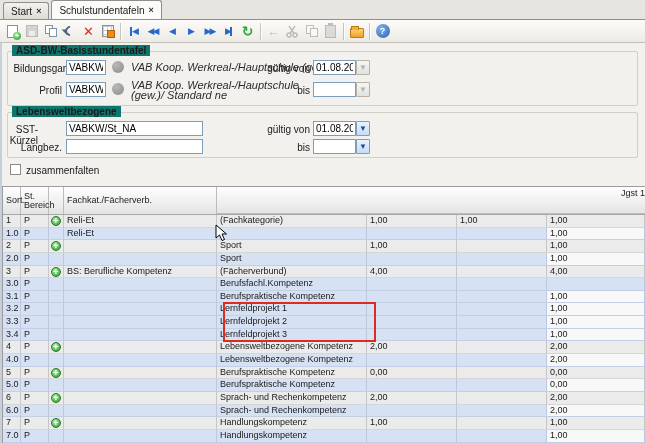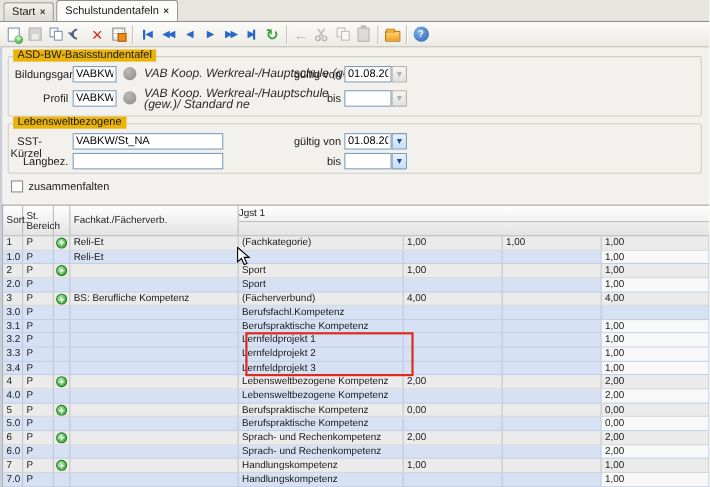--- a/index.html
+++ b/index.html
@@ -44,39 +44,39 @@
   .refresh { color:#3aa13a; font-size:14px; font-weight:700; line-height:14px; }
   .grayarrow { color:#8f8f8f; font-size:13px; font-weight:700; }
   .clip { width:11px; height:13px; background:#c9c9c9; border:1px solid #8d8d8d; position:relative; }
   .clip:after { content:""; position:absolute; left:2px; top:-3px; width:5px; height:3px; background:#8d8d8d; }
   .folder { width:14px; height:10px; background:linear-gradient(#ffd37a,#f0a020); border:1px solid #c07b10; border-radius:1px; position:relative; margin-top:3px; }
   .folder:before { content:""; position:absolute; left:0; top:-3px; width:6px; height:3px; background:#f0b040; border:1px solid #c07b10; border-bottom:none; border-radius:1px 1px 0 0; }
   .helpc { width:14px; height:14px; border-radius:50%; background:radial-gradient(circle at 35% 30%, #7fb0e8, #2a64b0);
     color:#fff; font-size:9px; font-weight:700; text-align:center; line-height:14px; }
   
   .gbox { position:absolute; border:1px solid #d2cfc6; border-radius:2px; }
-  .gtitle { position:absolute; font-size:10px; color:#1a1a1a; background:#eab308; padding:0 4px; }
+  .gtitle { position:absolute; font-size:10px; color:#1a1a1a; background:#0f766e; padding:0 4px;font-weight:bold; }
   .flabel { position:absolute; text-align:right; font-size:10px; }
   .inp { position:absolute; border:1px solid #7f9db9; background:#fff; font-size:10px;
     font-family:"Liberation Sans","DejaVu Sans",sans-serif; padding:1px 2px; height:15px; }
   .dot { position:absolute; width:12px; height:12px; border-radius:50%;
     background:radial-gradient(circle at 35% 30%, #b9b9b9, #8a8a8a); }
   .desc { position:absolute; font-style:italic; font-size:11px; color:#2a2a2a; line-height:10px; }
   .dd { position:absolute; width:14px; height:15px; border:1px solid #b5b2aa; text-align:center;
     background:linear-gradient(#f6f6f4,#e2e1dc); font-size:8px; color:#aeb2b8; line-height:13px; border-radius:1px; }
   .dd.on { border-color:#7f9db9; background:linear-gradient(#eaf2fc,#c7dcf7); color:#1d4f91; font-weight:700; }
   .cb { position:absolute; width:11px; height:11px; background:#fff; border:1px solid #8a8a8a; }
   
   .tablewrap { position:absolute; left:2px; top:186px; right:0; bottom:0;
     border-top:1px solid #9c9c9c; border-left:1px solid #9c9c9c; background:#fff; overflow:hidden; }
   .thead { display:flex; height:28px; border-bottom:1px solid #a8a8a8; background:linear-gradient(#ffffff,#e3e3e3); }
   .hc { border-right:1px solid #bcbcbc; padding:2px 3px; font-size:9px; color:#222;
     display:flex; align-items:center; line-height:9px; }
   .hgroup { display:flex; flex-direction:column; flex:1; }
-  .hgroup .top { height:15px; border-bottom:1px solid #bcbcbc; text-align:left; font-size:9px; line-height:12px; }
+  .hgroup .top { height:27px; border-bottom:1px solid #bcbcbc; text-align:right; font-size:9px; line-height:12px; }
   .hgroup .bot { display:flex; flex:1; }
   .hgroup .bot .hc { align-items:flex-start; padding-top:2px; }
   .trow { display:flex; height:12.65px; }
   .trow.main { background:#ebebeb; }
   .trow.sub  { background:#d7e1f4; }
   .tc { border-right:1px solid #c6c6c6; border-bottom:1px solid #d6d6d6; padding:0 3px;
     font-size:9px; line-height:11.6px; overflow:hidden; white-space:nowrap; }
   .trow.sub .tc { border-right-color:#bcc8df; border-bottom-color:#c3cfe4; }
   .tc-sort{width:18px;} .tc-bereich{width:28px;} .tc-icon{width:15px; padding:0; text-align:center;}
   .tc-fachkat{width:153px;} .tc-fach{width:150px;}

